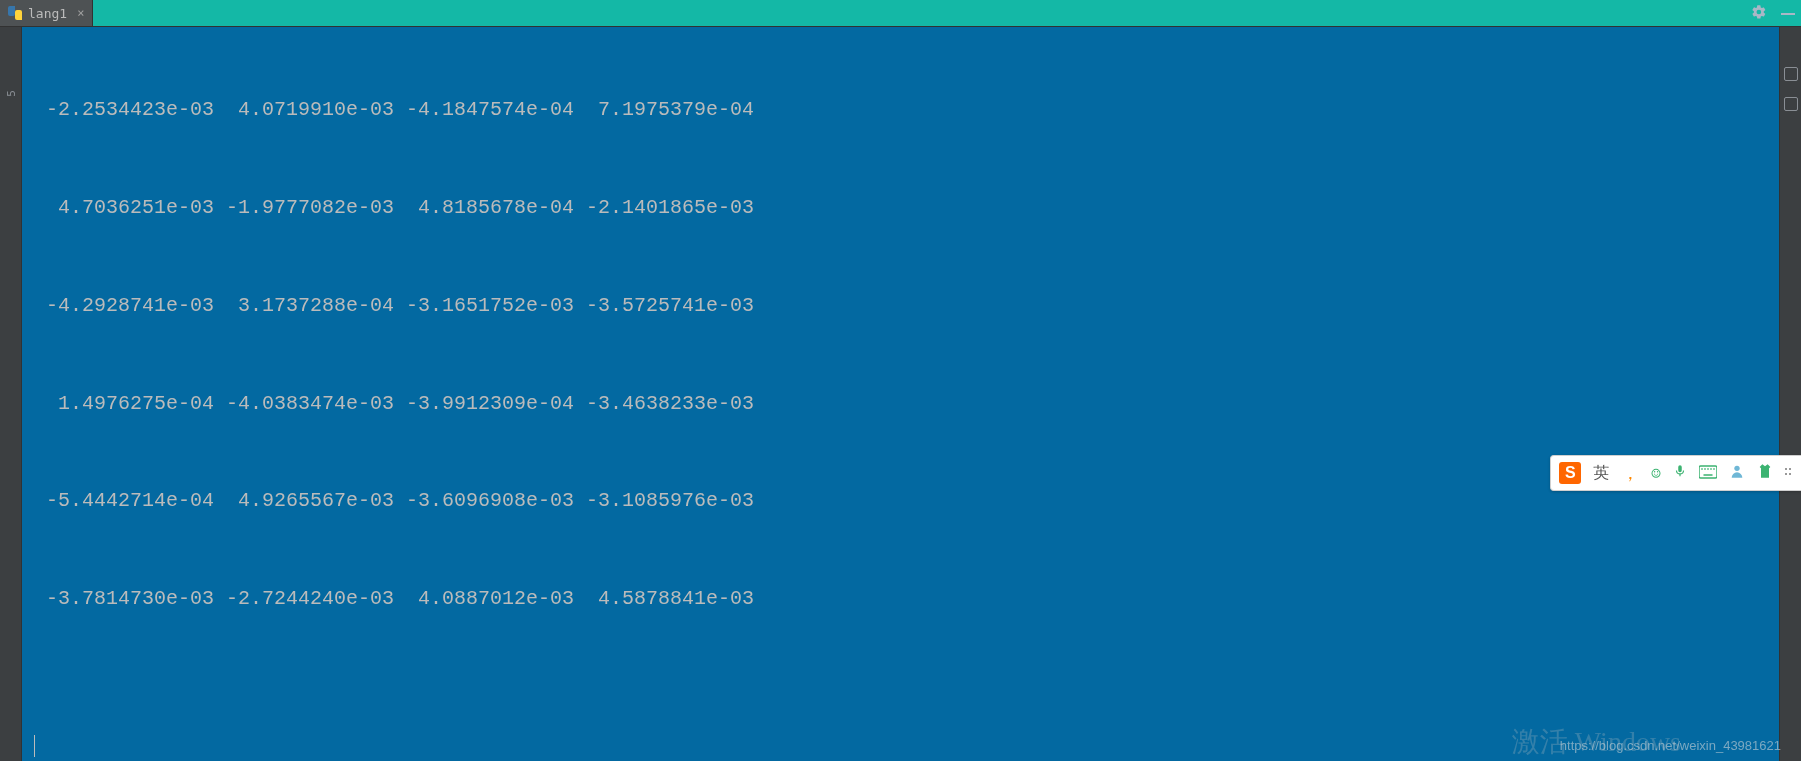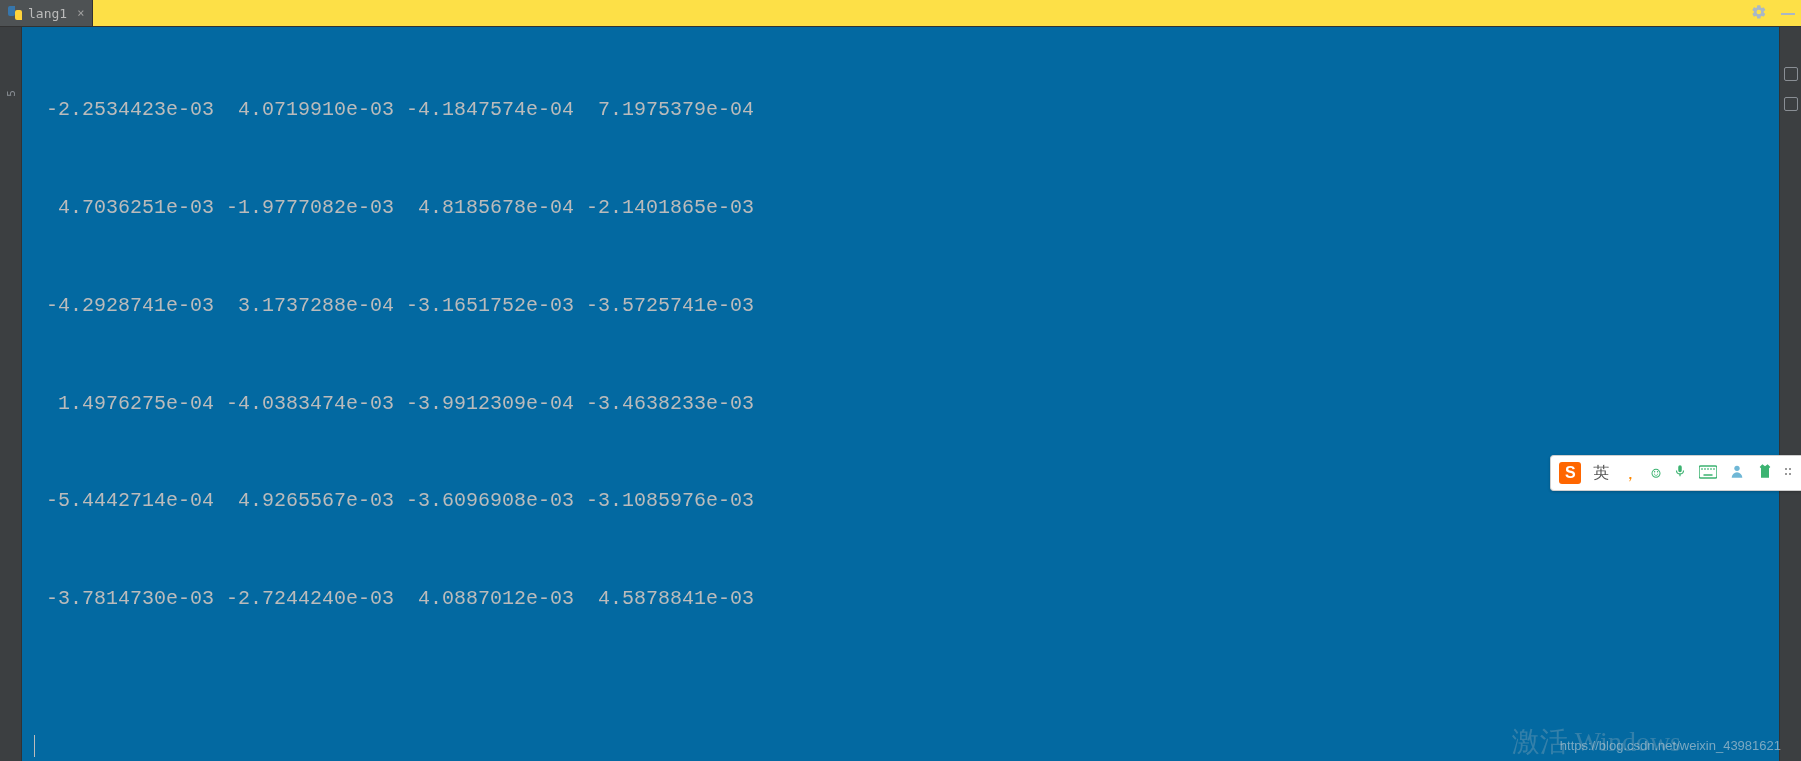--- a/index.html
+++ b/index.html
@@ -1,21 +1,21 @@
 <!DOCTYPE html>
 <html><head>
 <meta charset="utf-8">
 <style>
   * { margin: 0; padding: 0; box-sizing: border-box; }
   html, body { width: 1801px; height: 761px; overflow: hidden; font-family: "Microsoft YaHei", "Consolas", monospace; }
   body { background: #2b2b2b; position: relative; }
 
   .tabbar {
     height: 27px;
-    background: #fde047;
+    background: #14b8a6;
     border-bottom: 1px solid #323232;
     display: flex;
     align-items: stretch;
     position: relative;
   }
   .tab {
     display: flex;
     align-items: center;
     padding: 0 8px;
     background: #4e5254;

